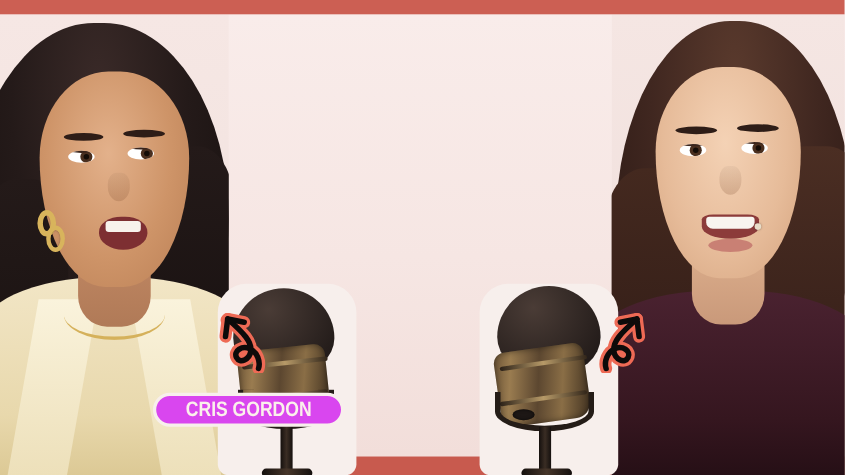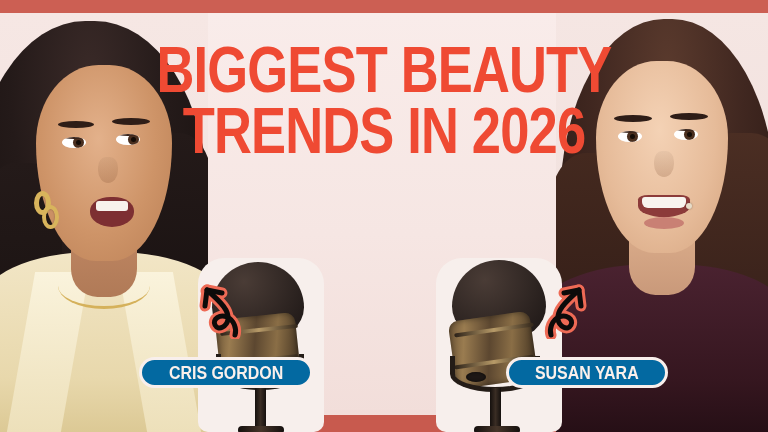--- a/index.html
+++ b/index.html
@@ -243,21 +243,21 @@
     line-height:1;
     padding:7px 12px 8px;
     letter-spacing:0px;
     transform:scaleX(0.86);
     white-space:nowrap;
   }
 
   
   .badge {
     position:absolute; z-index:34;
-    background:#0369a1;
+    background:#d946ef;
     border:3px solid #F8EFEC;
     border-radius:18px;
     height:31px;
     display:flex; align-items:center; justify-content:center;
     padding:0 16px;
   }
   .badge span {
     color:#FBF0EB;
     font-family:"Liberation Sans Narrow","Liberation Sans", sans-serif;
     font-weight:bold;
@@ -375,24 +375,20 @@
     <div class="mic-foam" style="left:22px; top:2px; width:94px; height:80px;"></div>
     <div class="mic-body" style="left:22px; top:58px; width:82px; height:68px; transform:rotate(-8deg);"></div>
     <div class="mic-ring" style="left:24px; top:70px; width:80px; transform:rotate(-8deg);"></div>
     <div class="mic-ring" style="left:24px; top:102px; width:80px; transform:rotate(-8deg);"></div>
     <div class="mic-grille" style="left:36px; top:114px; width:20px; height:10px;"></div>
     <div class="mic-yoke" style="left:20px; top:98px; width:90px; height:36px;"></div>
     <div class="mic-stem" style="left:60px; top:130px; width:11px; height:42px;"></div>
     <div class="mic-base" style="left:44px; top:168px; width:46px; height:8px;"></div>
   </div>
 
-  <div class="title-block">
-    <span class="title-line">BIGGEST BEAUTY</span>
-    <span class="title-line">TRENDS IN 2026</span>
-  </div>
 
 
   <div class="arrow left">
     <svg width="54" height="62" viewBox="0 0 54 62">
       <g fill="none" stroke-linecap="round" stroke-linejoin="round">
         <path d="M10 14 L10 14 M11 13 C 26 26, 33 34, 32 42 C 31 50, 22 54, 19 48 C 16 42, 24 37, 31 40 C 38 43, 41 52, 39 58" stroke="#EE6A55" stroke-width="11"></path>
         <path d="M11 13 L26 16 M11 13 L9 29" stroke="#EE6A55" stroke-width="11"></path>
         <path d="M11 13 C 26 26, 33 34, 32 42 C 31 50, 22 54, 19 48 C 16 42, 24 37, 31 40 C 38 43, 41 52, 39 58" stroke="#0D0B0A" stroke-width="5"></path>
         <path d="M11 13 L26 16 M11 13 L9 29" stroke="#0D0B0A" stroke-width="5"></path>
       </g>
@@ -406,19 +402,16 @@
         <path d="M11 13 L26 16 M11 13 L9 29" stroke="#EE6A55" stroke-width="11"></path>
         <path d="M11 13 C 26 26, 33 34, 32 42 C 31 50, 22 54, 19 48 C 16 42, 24 37, 31 40 C 38 43, 41 52, 39 58" stroke="#0D0B0A" stroke-width="5"></path>
         <path d="M11 13 L26 16 M11 13 L9 29" stroke="#0D0B0A" stroke-width="5"></path>
       </g>
     </svg>
   </div>
 
   <div class="badge left">
     <span>CRIS GORDON</span>
   </div>
-  <div class="badge right">
-    <span>SUSAN YARA</span>
-  </div>
 
   <div class="bar-top"></div>
 
 </div>
 
 </body></html>

